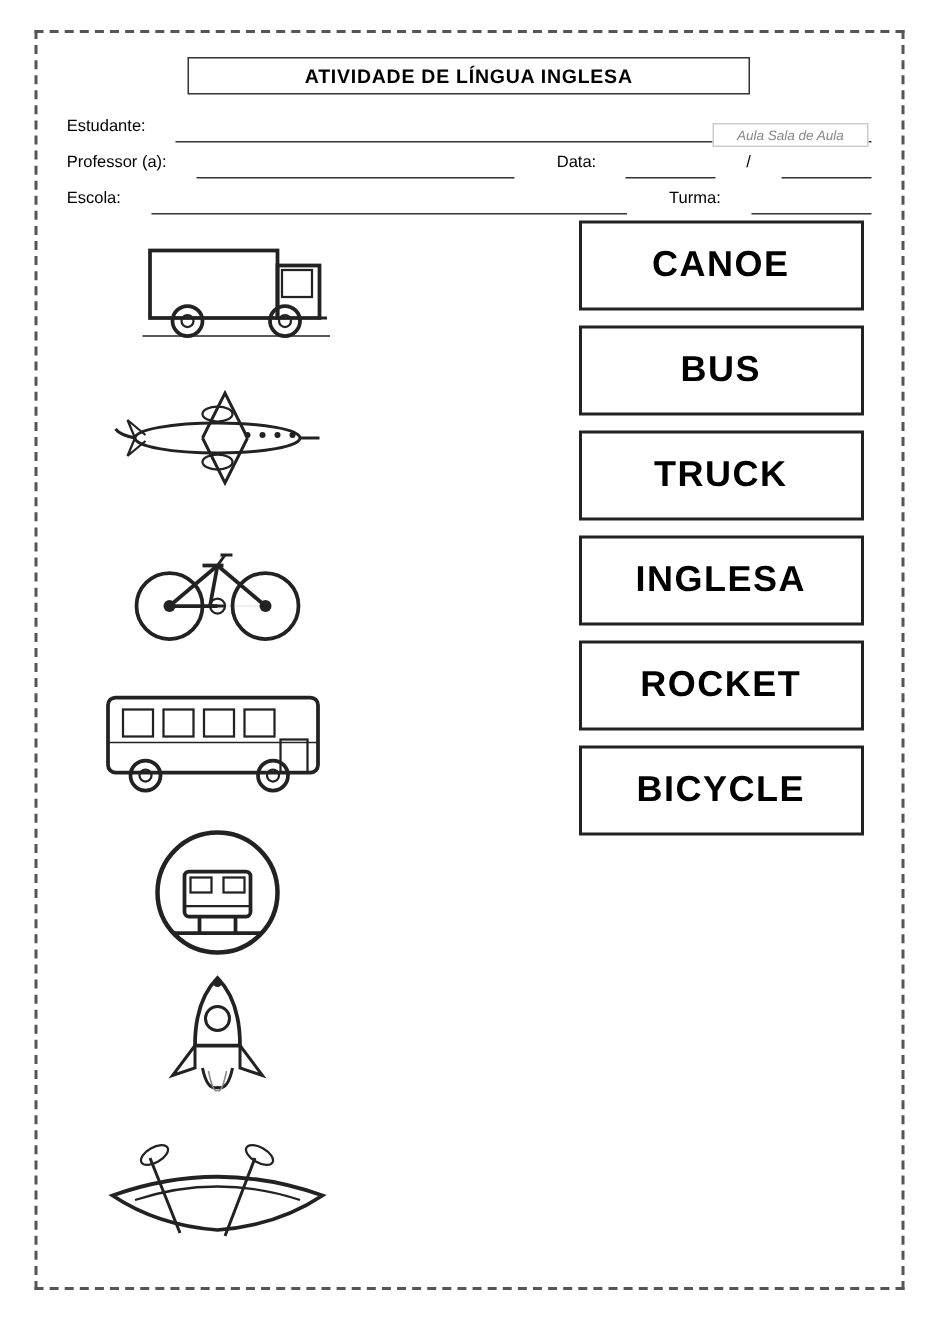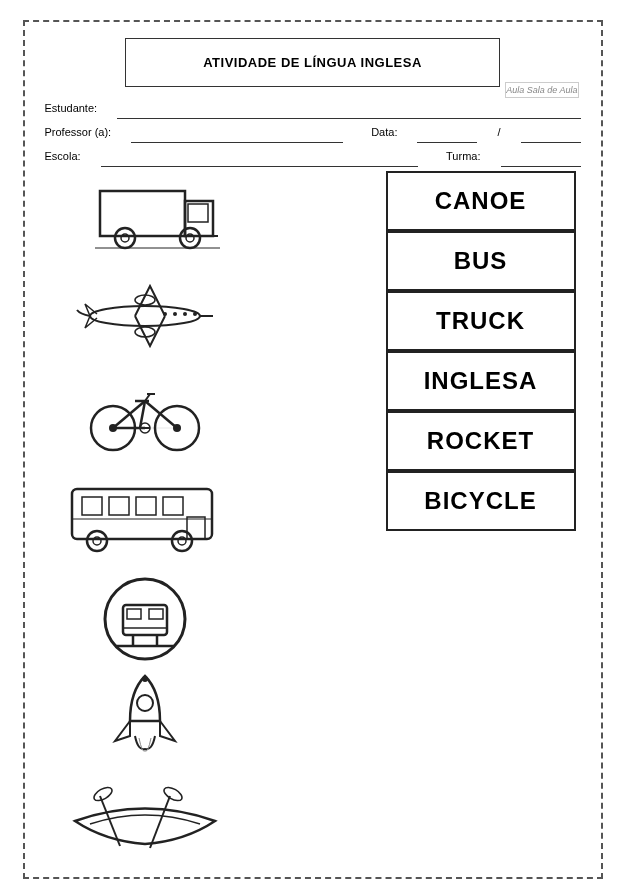--- a/index.html
+++ b/index.html
@@ -19,21 +19,21 @@
       min-height: 840px;
       border: 2px dashed #555;
       margin: 20px auto;
       padding: 16px 20px;
       position: relative;
     }
 
     .header-box {
       border: 1.5px solid #333;
       text-align: center;
-      padding: 16px 10px;
+      padding: 4px 10px;
       margin: 0 auto 10px auto;
       width: 70%;
       font-weight: bold;
       font-size: 13px;
       letter-spacing: 0.5px;
     }
 
     .form-section {
       font-size: 11px;
       margin-bottom: 4px;
@@ -84,21 +84,21 @@
 
     .watermark {
       position: absolute;
       top: 60px;
       right: 22px;
       font-size: 9px;
       color: #888;
       text-align: center;
       font-style: italic;
       border: 1px solid #ccc;
-      padding: 2px 0;
+      padding: 2px 15px;
       background: #fff;
     }
 
     .instruction {
       font-size: 12px;
       margin: 10px 0 14px 0;
     }
 
     .exercise-area {
       display: flex;
@@ -111,20 +111,21 @@
       display: flex;
       flex-direction: column;
       gap: 10px;
       width: 200px;
       align-items: center;
     }
 
     .words-col {
       display: flex;
       flex-direction: column;
+      gap: 10px;
       width: 200px;
       align-items: center;
     }
 
     .image-item {
       width: 160px;
       height: 90px;
       display: flex;
       align-items: center;
       justify-content: center;

